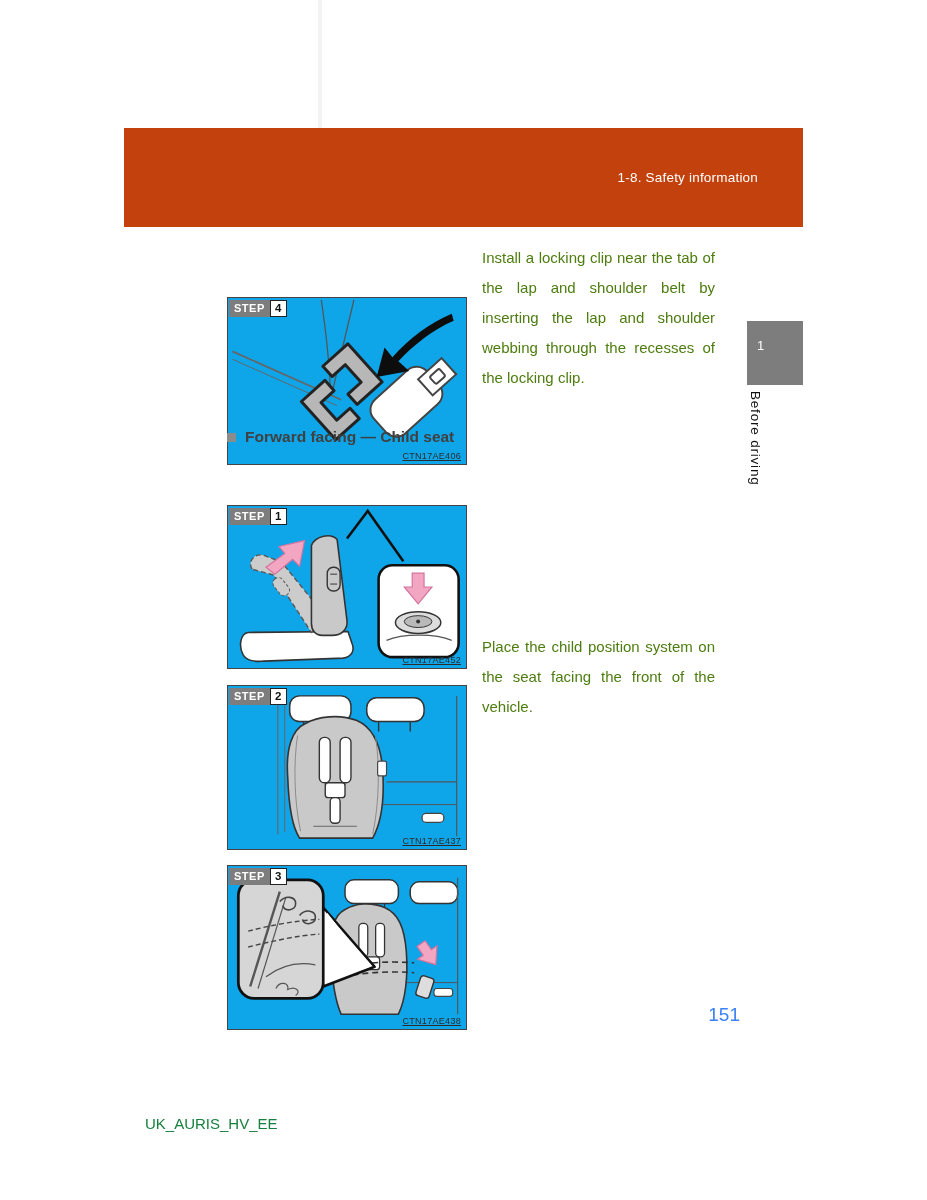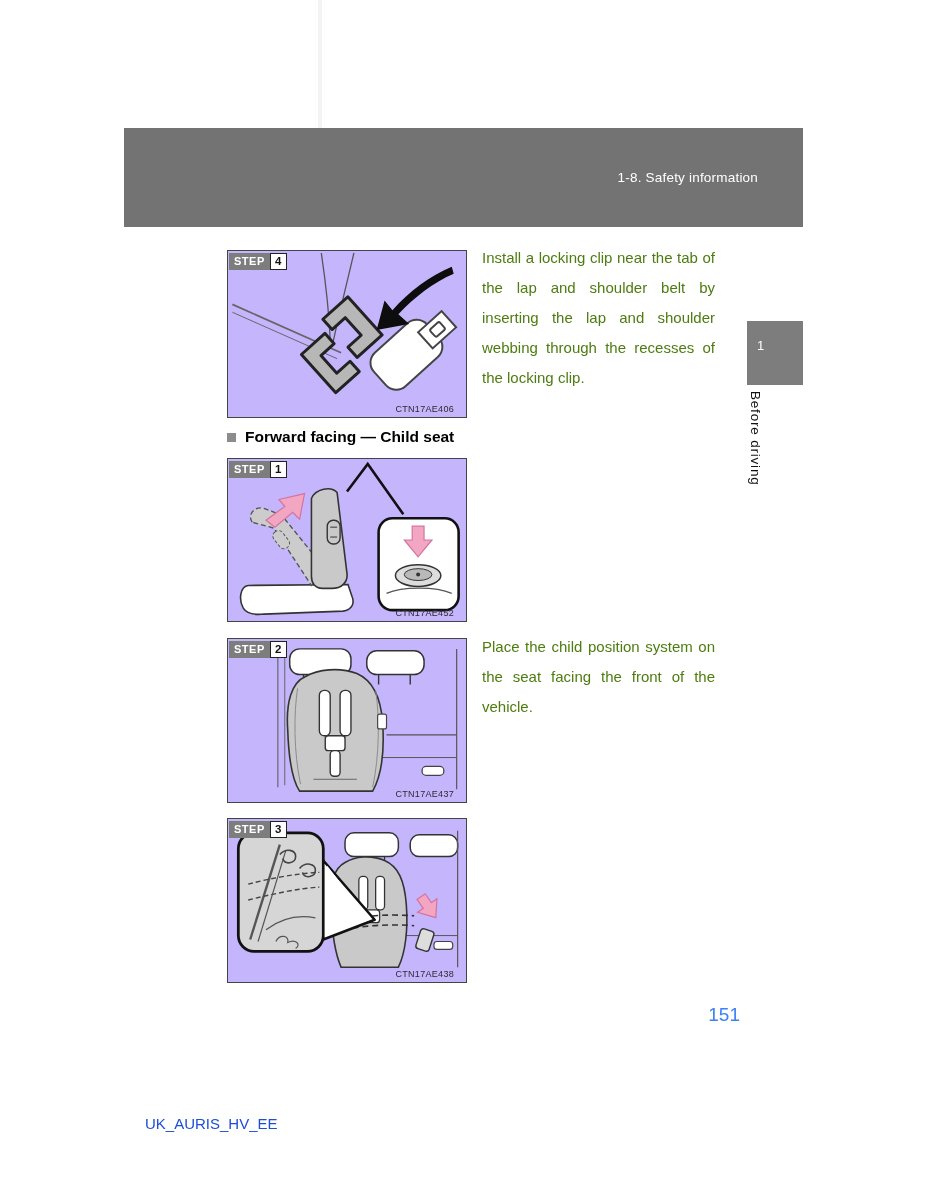--- a/index.html
+++ b/index.html
@@ -4,60 +4,60 @@
 <style>
   * { margin: 0; padding: 0; box-sizing: border-box; }
   html, body { width: 927px; height: 1200px; }
   body { font-family: "Liberation Sans", sans-serif; background: #ffffff; }
   .page { position: relative; width: 927px; height: 1200px; background: #ffffff; overflow: hidden; }
 
   .top-vline { position: absolute; left: 318px; top: 0; width: 4px; height: 128px; background: #f3f3f3; }
 
   .header-bar {
     position: absolute; left: 124px; top: 128px; width: 679px; height: 99px;
-    background: #737373; display: flex; align-items: center; justify-content: flex-end;
+    background: #c2410c; display: flex; align-items: center; justify-content: flex-end;
     padding-right: 45px;
   }
   .header-bar .title { color: #ffffff; font-size: 13.5px; letter-spacing: 0.2px; }
 
   .figure {
-    position: absolute; left: 227px; width: 240px; background: #c4b5fd;
-    border: 1px solid #444; }
+    position: absolute; left: 227px; width: 240px; background: #0ea5e9;
+    border: 1px solid #444; margin-top: 47px; }
   .figure svg { display: block; width: 100%; height: 100%; }
   .badge { position: absolute; left: 1px; top: 2px; display: flex; align-items: stretch; height: 17px; }
   .badge .step {
     background: #7d7d7d; color: #ffffff; font-size: 11px; font-weight: bold;
     padding: 2px 5px 0 5px; letter-spacing: 0.5px; }
   .badge .num {
     background: #ffffff; color: #111; font-size: 11.5px; font-weight: bold;
     border: 1.5px solid #222; width: 17px; text-align: center; padding-top: 1px; }
   .figcode {
-    position: absolute; right: 12px; bottom: 3px; font-size: 9px; color: #2c2c2c;
-    letter-spacing: 0.3px; }
+    position: absolute; right: 5px; bottom: 3px; font-size: 9px; color: #2c2c2c;
+    letter-spacing: 0.3px; text-decoration: underline; }
 
   .step-text {
     position: absolute; left: 482px; width: 233px; font-size: 15px; line-height: 30px;
     color: #4d7c0f; text-align: justify; }
   .step-text .note { text-align: left; }
 
   .section-heading {
     position: absolute; left: 227px; top: 428px; display: flex; align-items: center;
-    font-size: 15.5px; font-weight: bold; color: #000000; }
+    font-size: 15.5px; font-weight: bold; color: #404040; }
   .section-heading .bullet {
     display: inline-block; width: 9px; height: 9px; background: #8c8c8c; margin-right: 9px; }
 
   .side-tab-box {
     position: absolute; left: 747px; top: 321px; width: 56px; height: 64px;
     background: #7d7d7d; color: #ffffff; font-size: 13px; padding: 17px 0 0 10px; }
   .side-tab-label {
     position: absolute; left: 748px; top: 391px; writing-mode: vertical-rl;
     font-size: 13.5px; color: #111; letter-spacing: 0.8px; height: 110px; }
 
   .page-number { position: absolute; left: 640px; top: 1004px; width: 100px; text-align: right; font-size: 19px; color: #3b82f6; }
-  .doc-code { position: absolute; left: 145px; top: 1115px; font-size: 15px; color: #1d4ed8; }
+  .doc-code { position: absolute; left: 145px; top: 1115px; font-size: 15px; color: #15803d; }
 </style>
 </head>
 <body>
 
 <div class="page">
 
   <div class="top-vline"></div>
 
   <div class="header-bar">
     <span class="title">1-8. Safety information</span>

